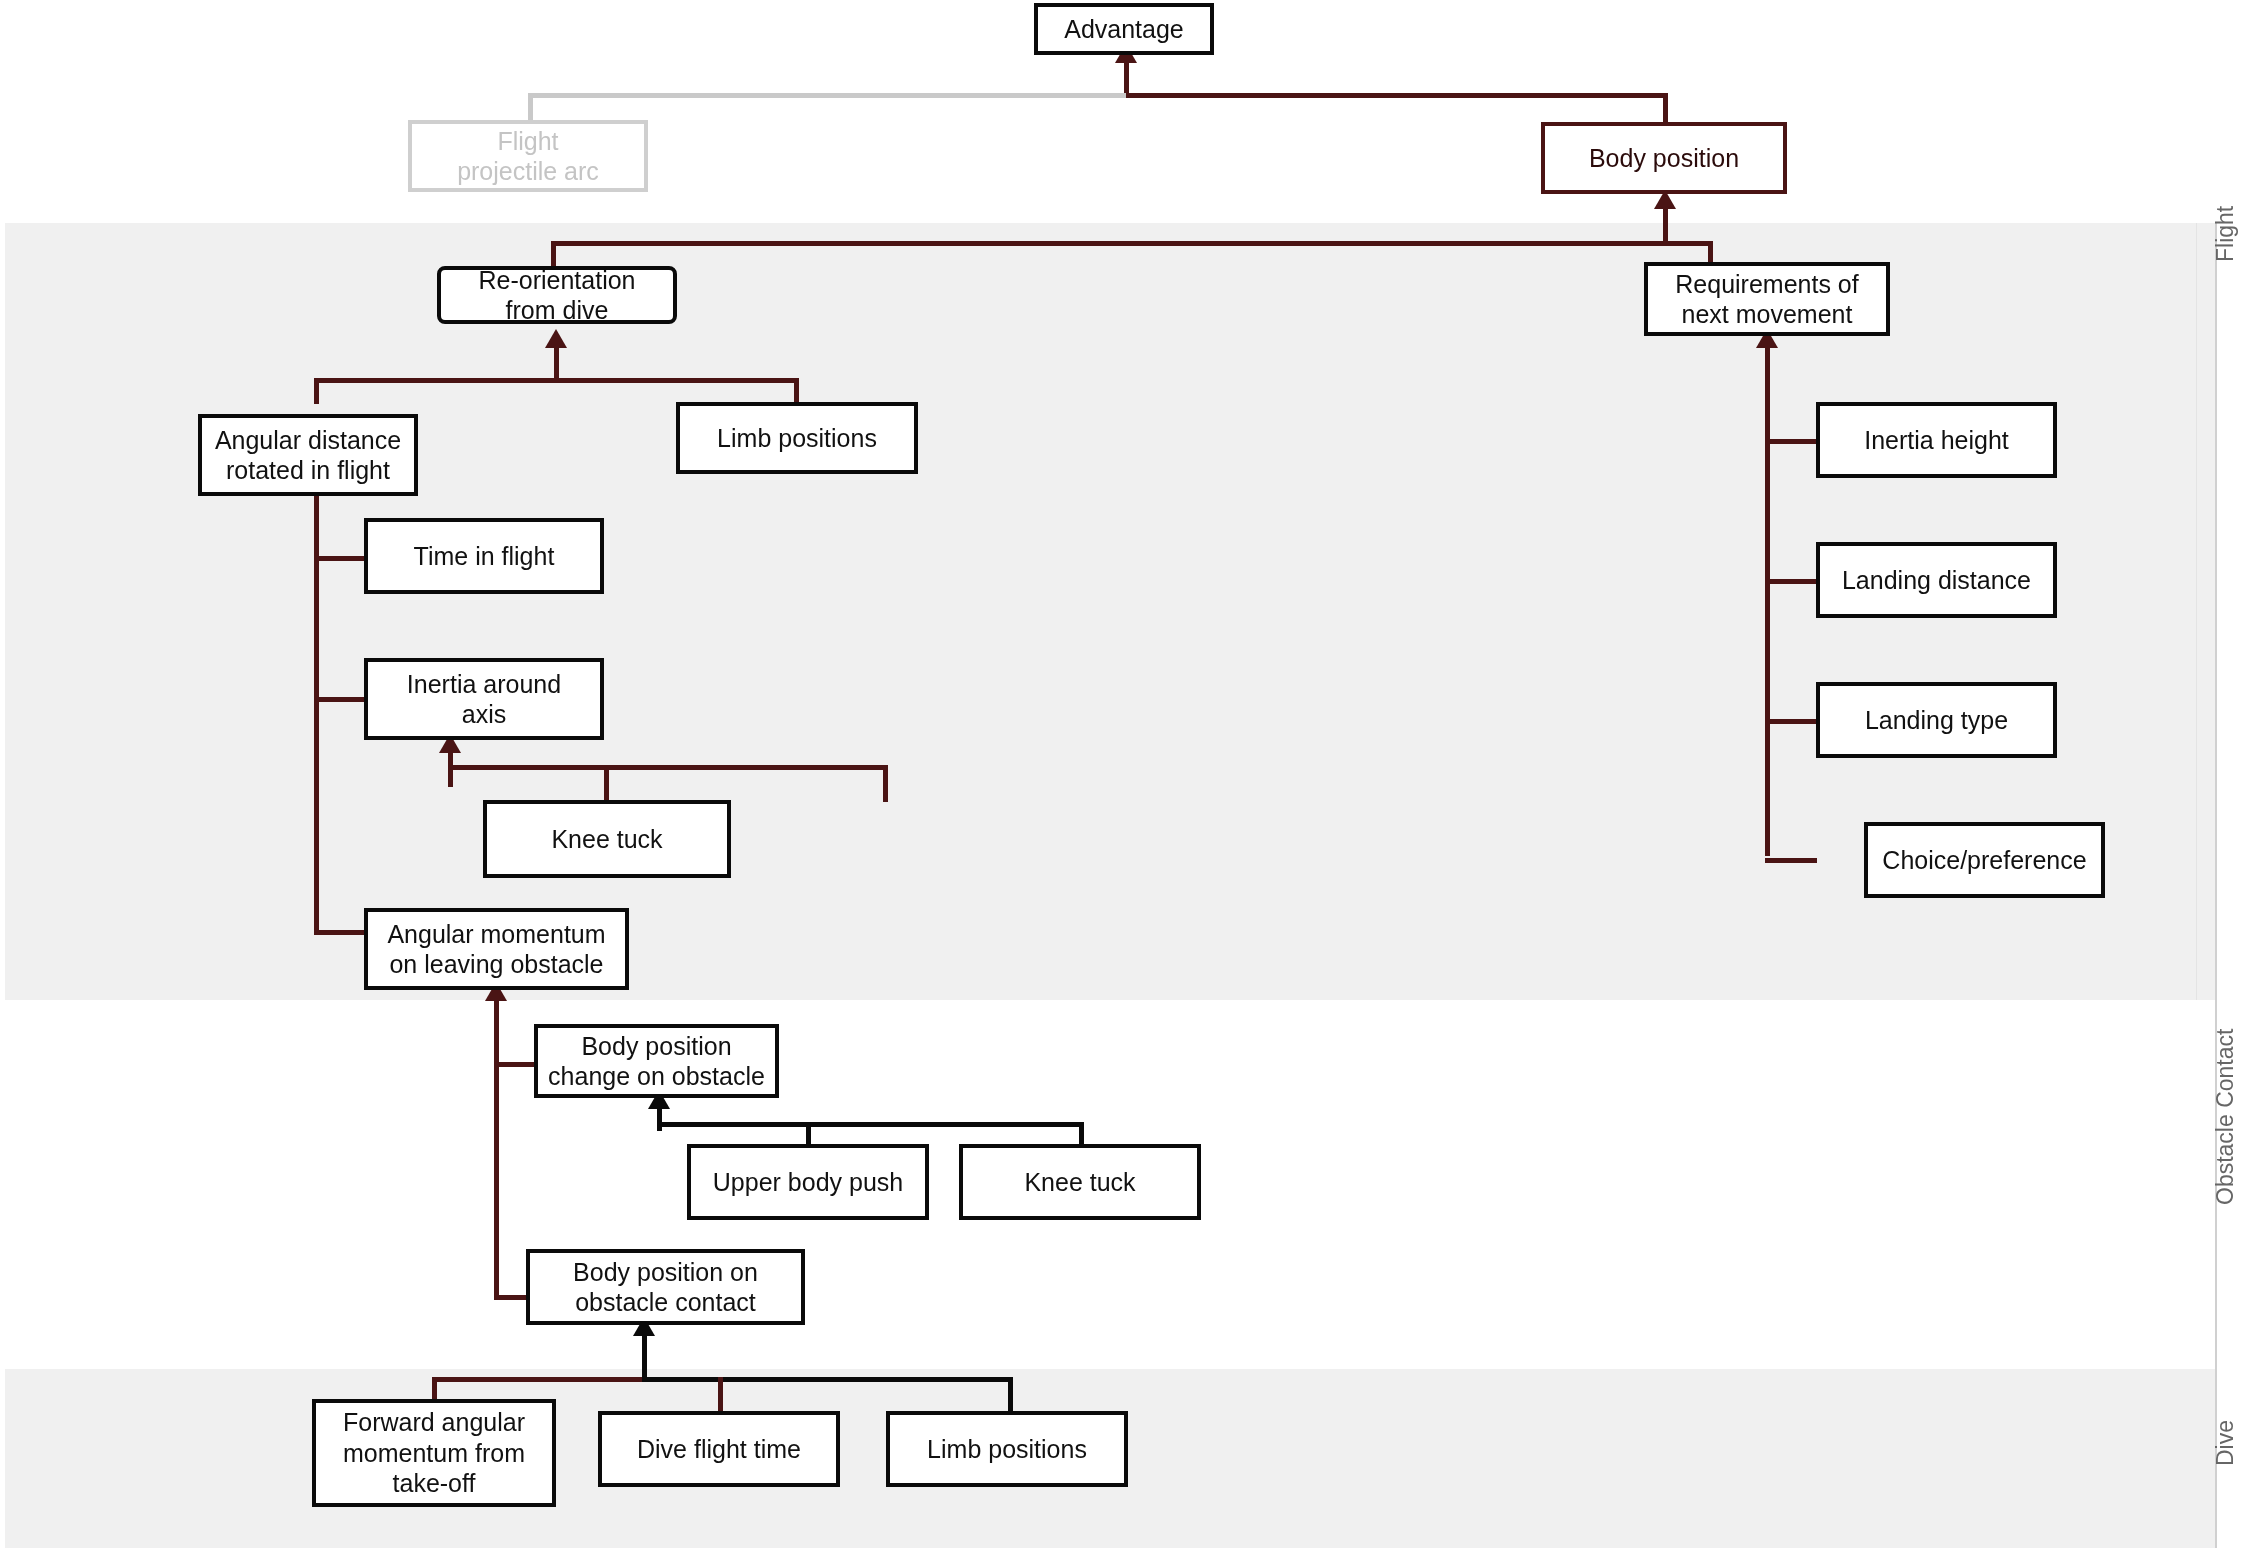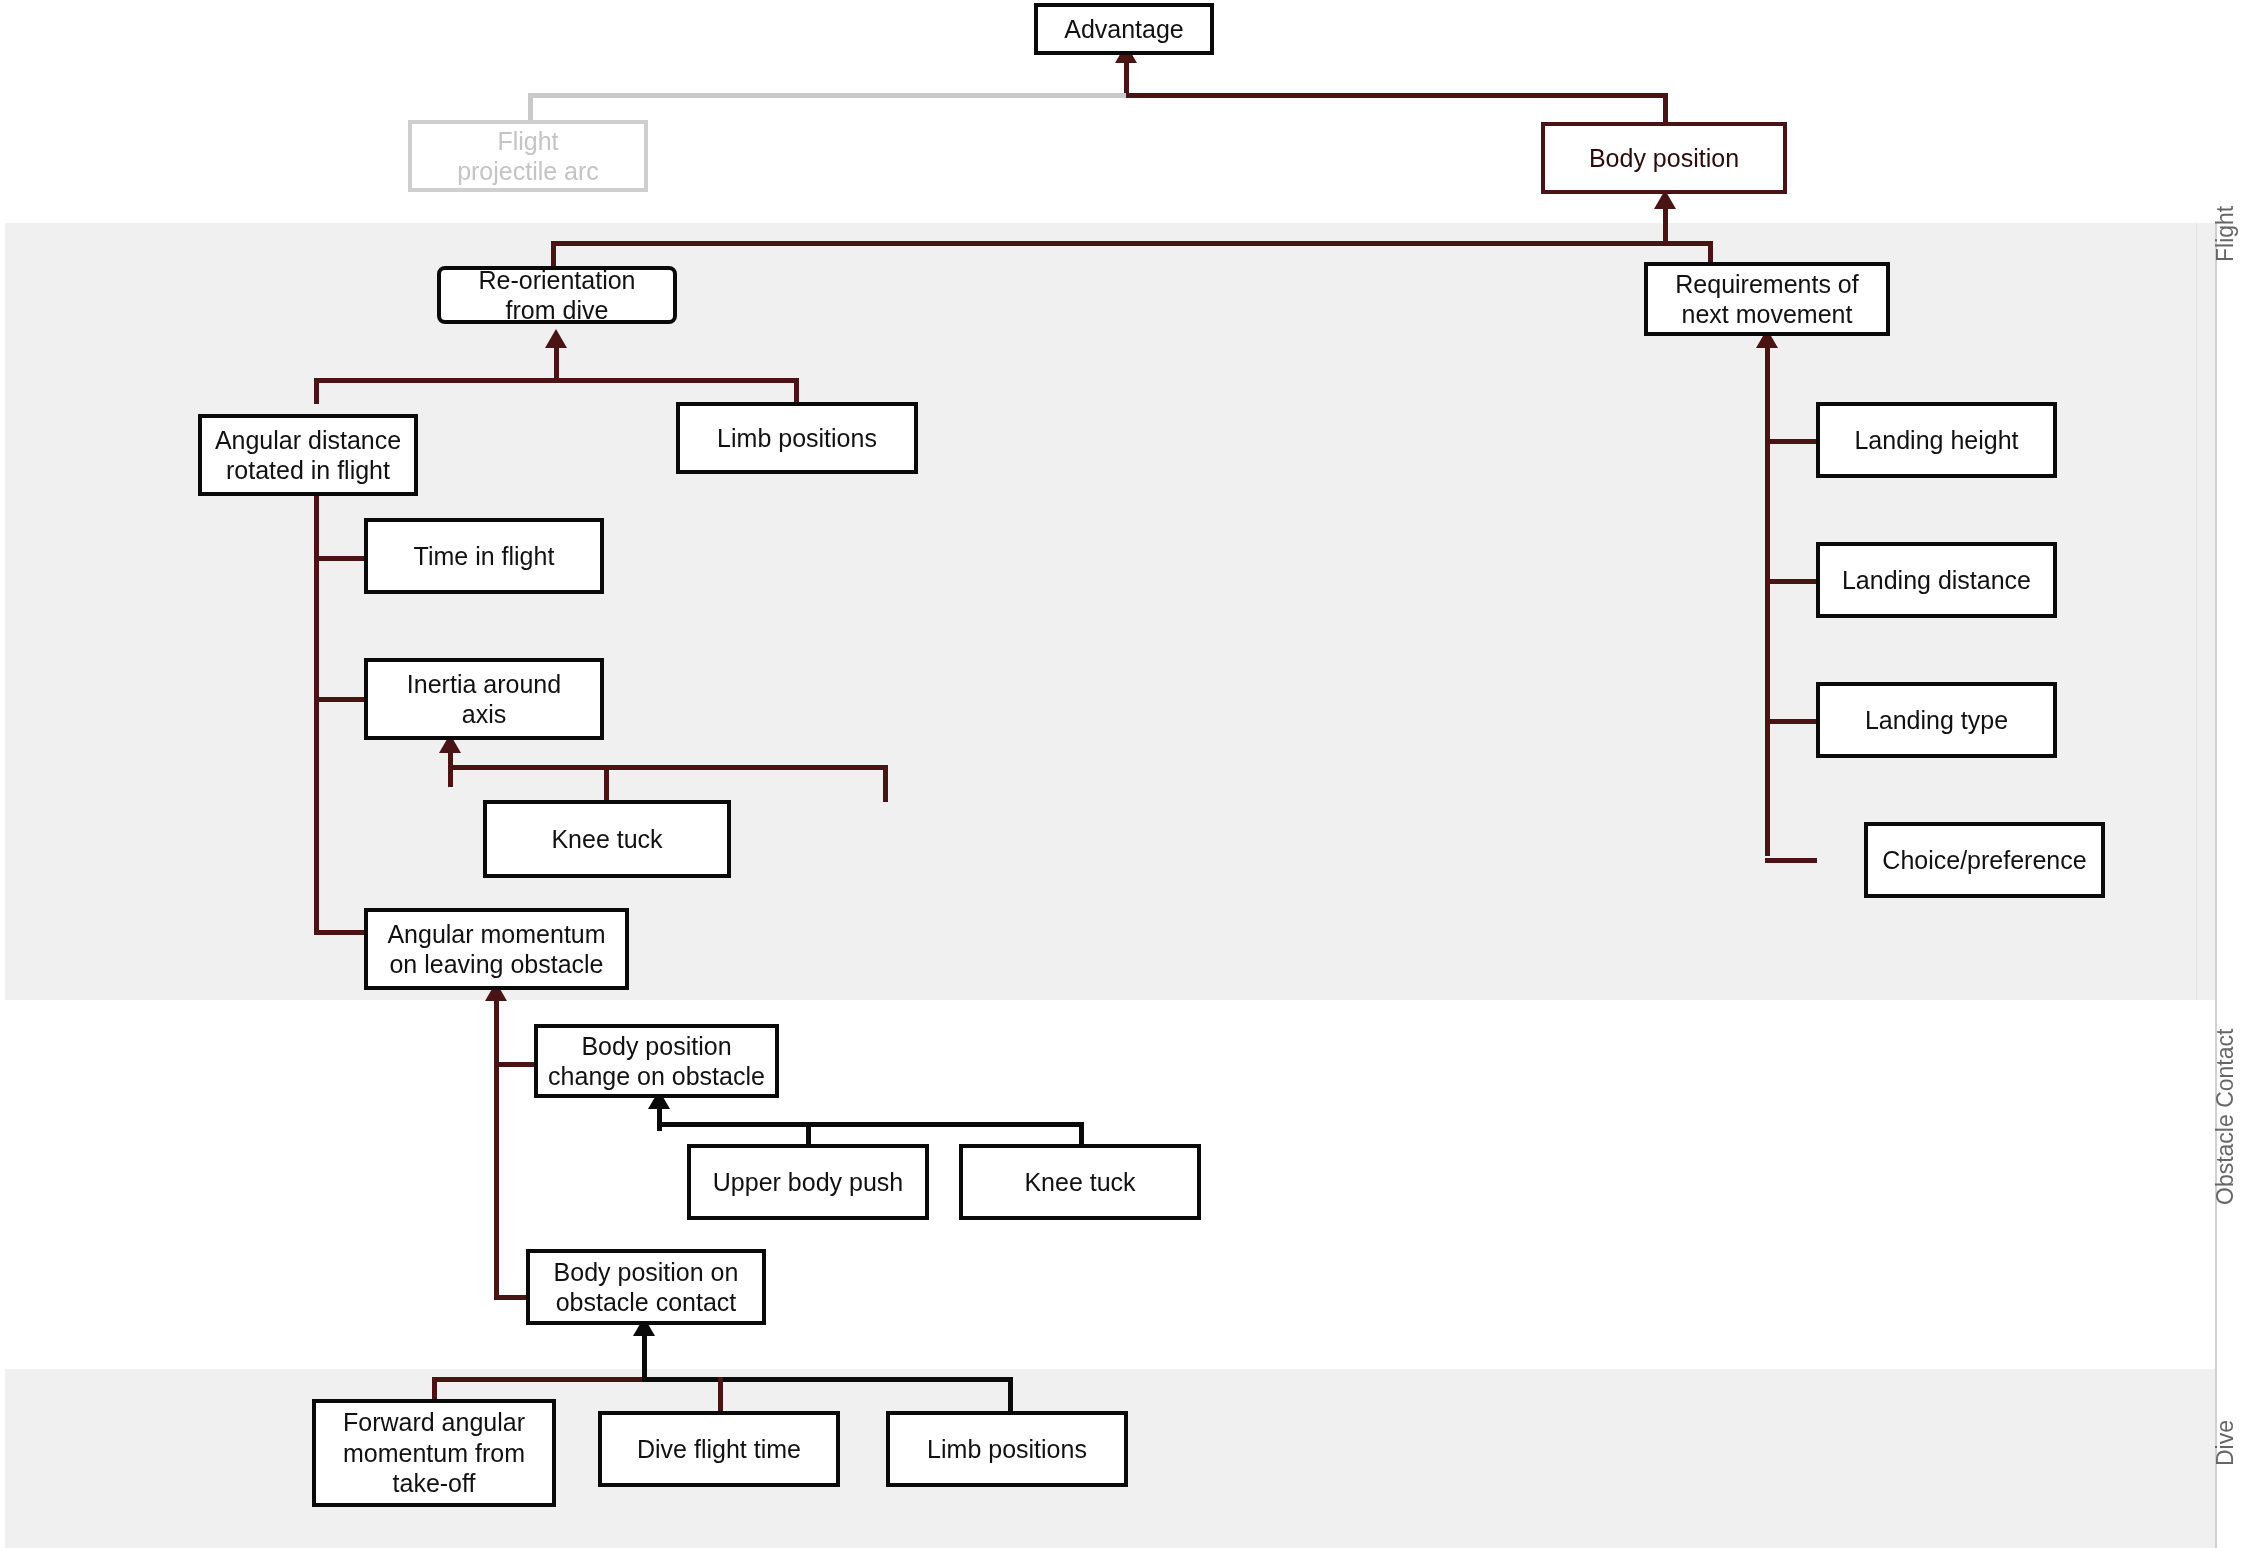--- a/index.html
+++ b/index.html
@@ -175,36 +175,36 @@
 
   <div class="node" style="left:364px; top:658px; width:240px; height:82px; white-space:pre-line;">Inertia around
 axis</div>
 
   <div class="node" style="left:483px; top:800px; width:248px; height:78px; white-space:pre-line;">Knee tuck</div>
 
 
   <div class="node" style="left:364px; top:908px; width:265px; height:82px; white-space:pre-line;">Angular momentum
 on leaving obstacle</div>
 
-  <div class="node" style="left:1816px; top:402px; width:241px; height:76px; white-space:pre-line;">Landing height</div>
+  <div class="node" style="left:1816px; top:402px; width:241px; height:76px; white-space:pre-line;">Inertia height</div>
 
   <div class="node" style="left:1816px; top:542px; width:241px; height:76px; white-space:pre-line;">Landing distance</div>
 
   <div class="node" style="left:1816px; top:682px; width:241px; height:76px; white-space:pre-line;">Landing type</div>
 
   <div class="node" style="left:1816px; top:822px; width:241px; height:76px; white-space:pre-line;margin-left:48px;">Choice/preference</div>
 
   <div class="node" style="left:534px; top:1024px; width:245px; height:74px; white-space:pre-line;">Body position
 change on obstacle</div>
 
   <div class="node" style="left:687px; top:1144px; width:242px; height:76px; white-space:pre-line;">Upper body push</div>
 
   <div class="node" style="left:959px; top:1144px; width:242px; height:76px; white-space:pre-line;">Knee tuck</div>
 
-  <div class="node" style="left:526px; top:1249px; width:240px; height:76px; white-space:pre-line;">Body position on
+  <div class="node" style="left:526px; top:1249px; width:279px; height:76px; white-space:pre-line;">Body position on
 obstacle contact</div>
 
   <div class="node" style="left:312px; top:1399px; width:244px; height:108px; white-space:pre-line;">Forward angular
 momentum from
 take-off</div>
 
   <div class="node" style="left:598px; top:1411px; width:242px; height:76px; white-space:pre-line;">Dive flight time</div>
 
   <div class="node" style="left:886px; top:1411px; width:242px; height:76px; white-space:pre-line;">Limb positions</div>
 

